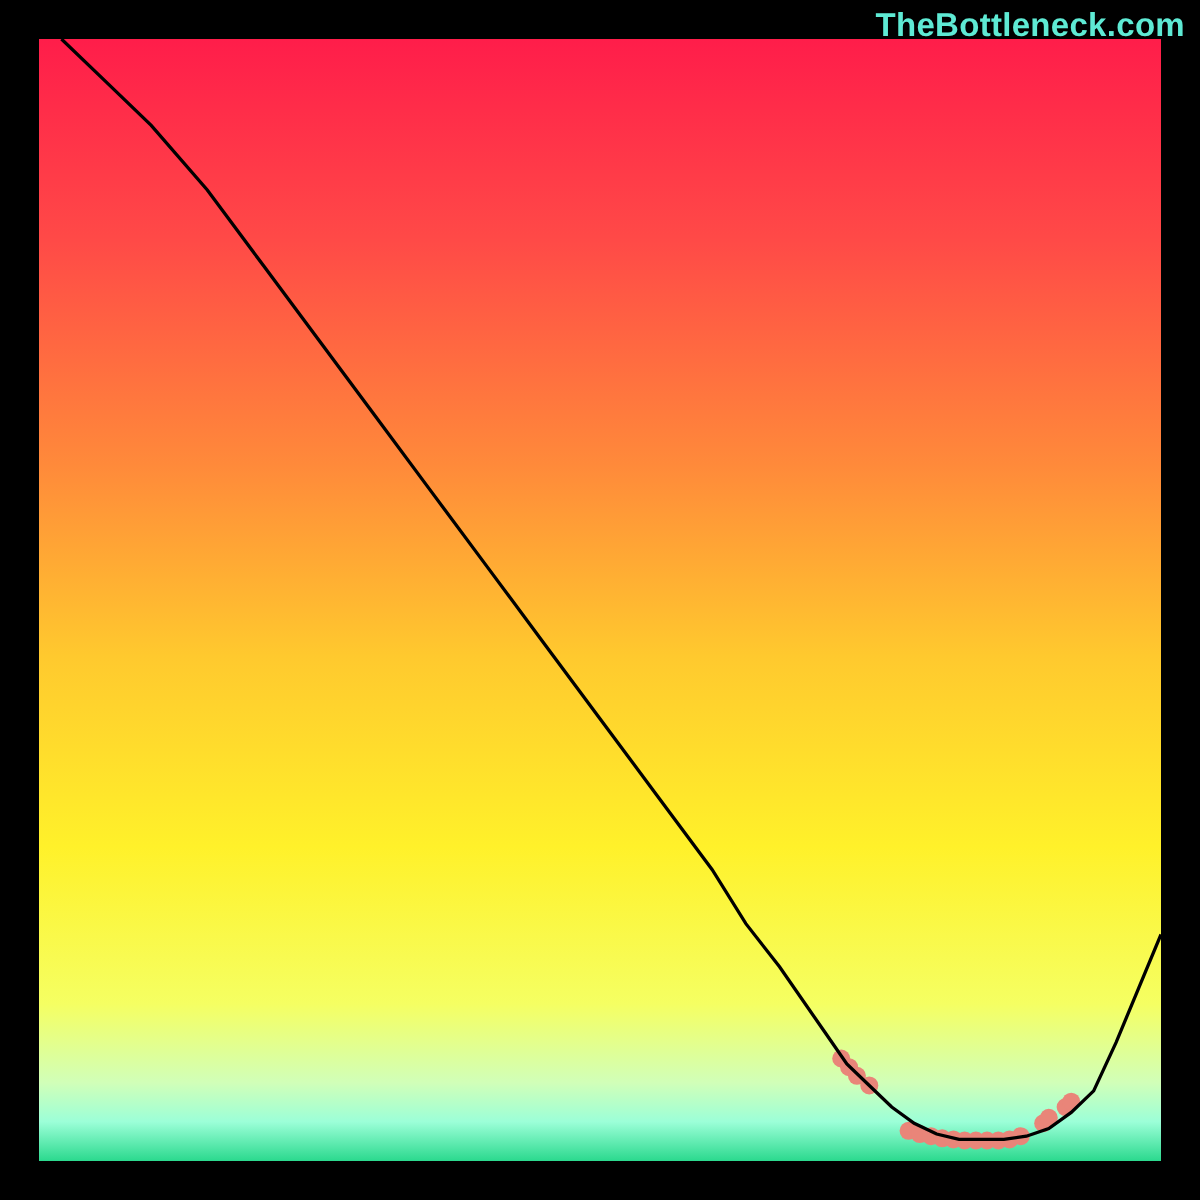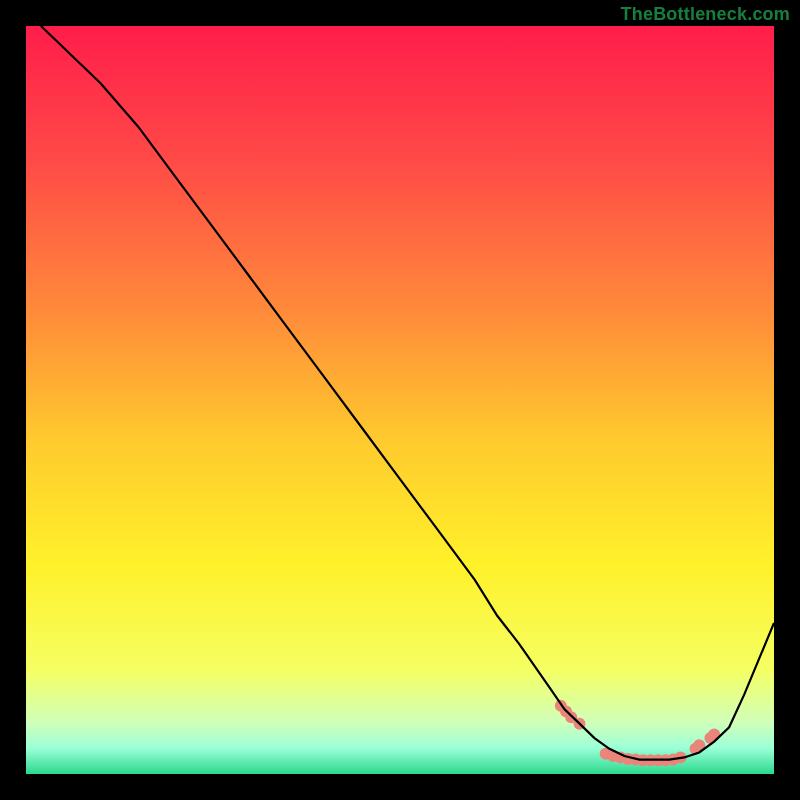--- a/index.html
+++ b/index.html
@@ -21,24 +21,24 @@
     left: 26px;
     top: 26px;
     width: 748px;
     height: 748px;
     overflow: hidden;
   }
   .watermark {
     position: absolute;
     top: 4px;
     right: 10px;
-    color: #15803d;
+    color: #5eead4;
     font-family: Arial, Helvetica, sans-serif;
     font-weight: bold;
-    font-size: 18px;
+    font-size: 22px;
     letter-spacing: 0.2px;
     pointer-events: none;
   }
 </style>
 </head>
 <body>
 
 <div class="outer">
 
   <div class="plot-area">

